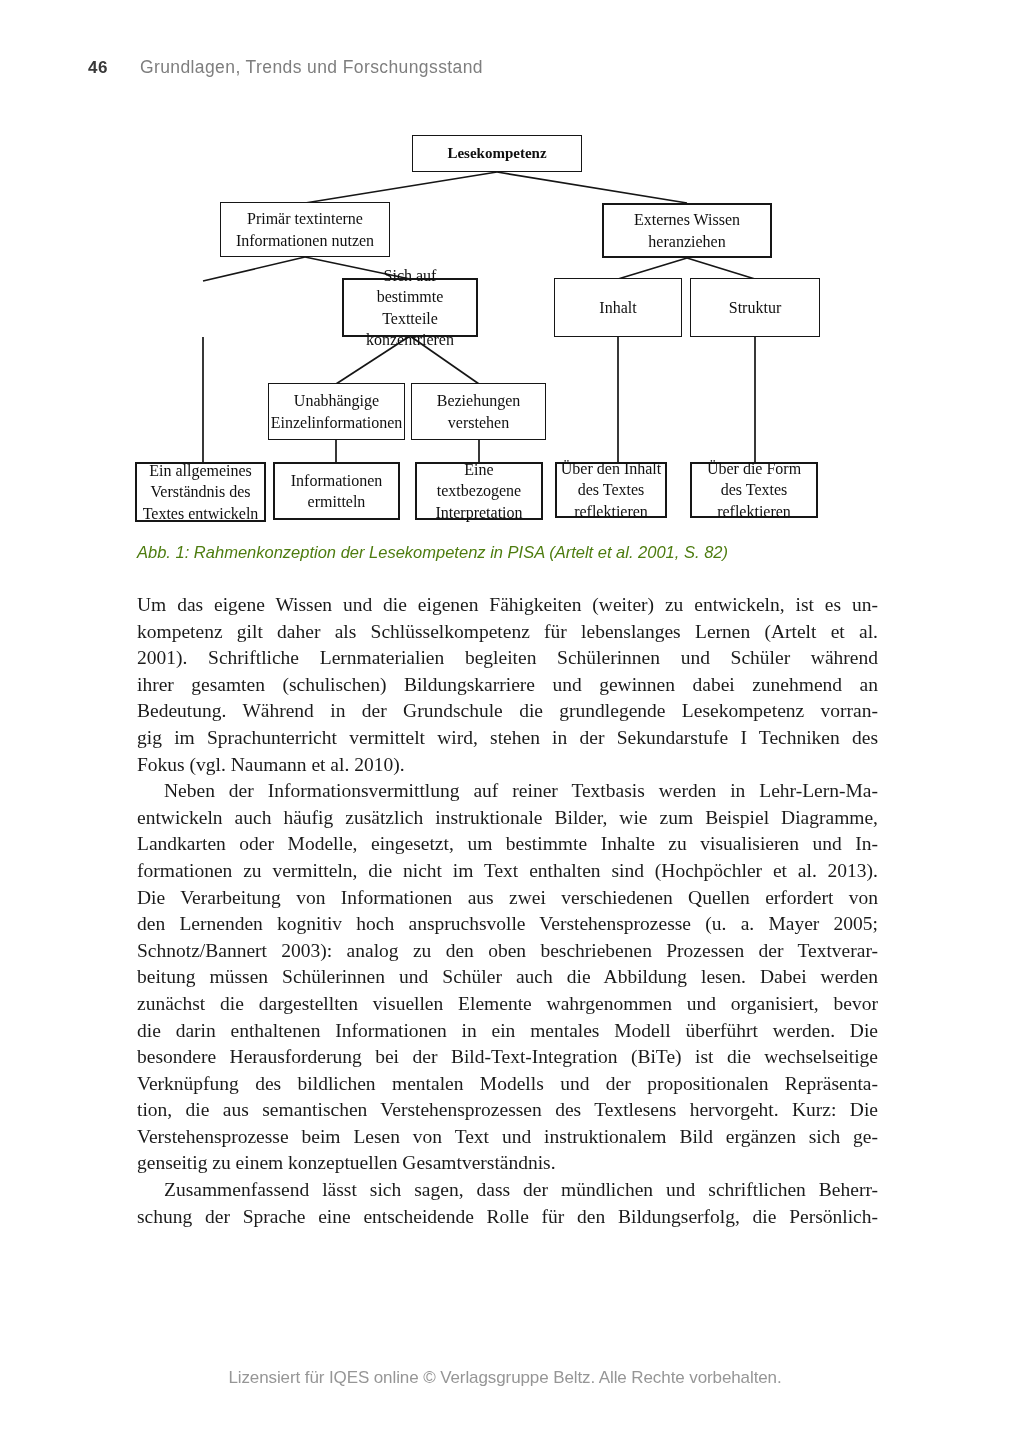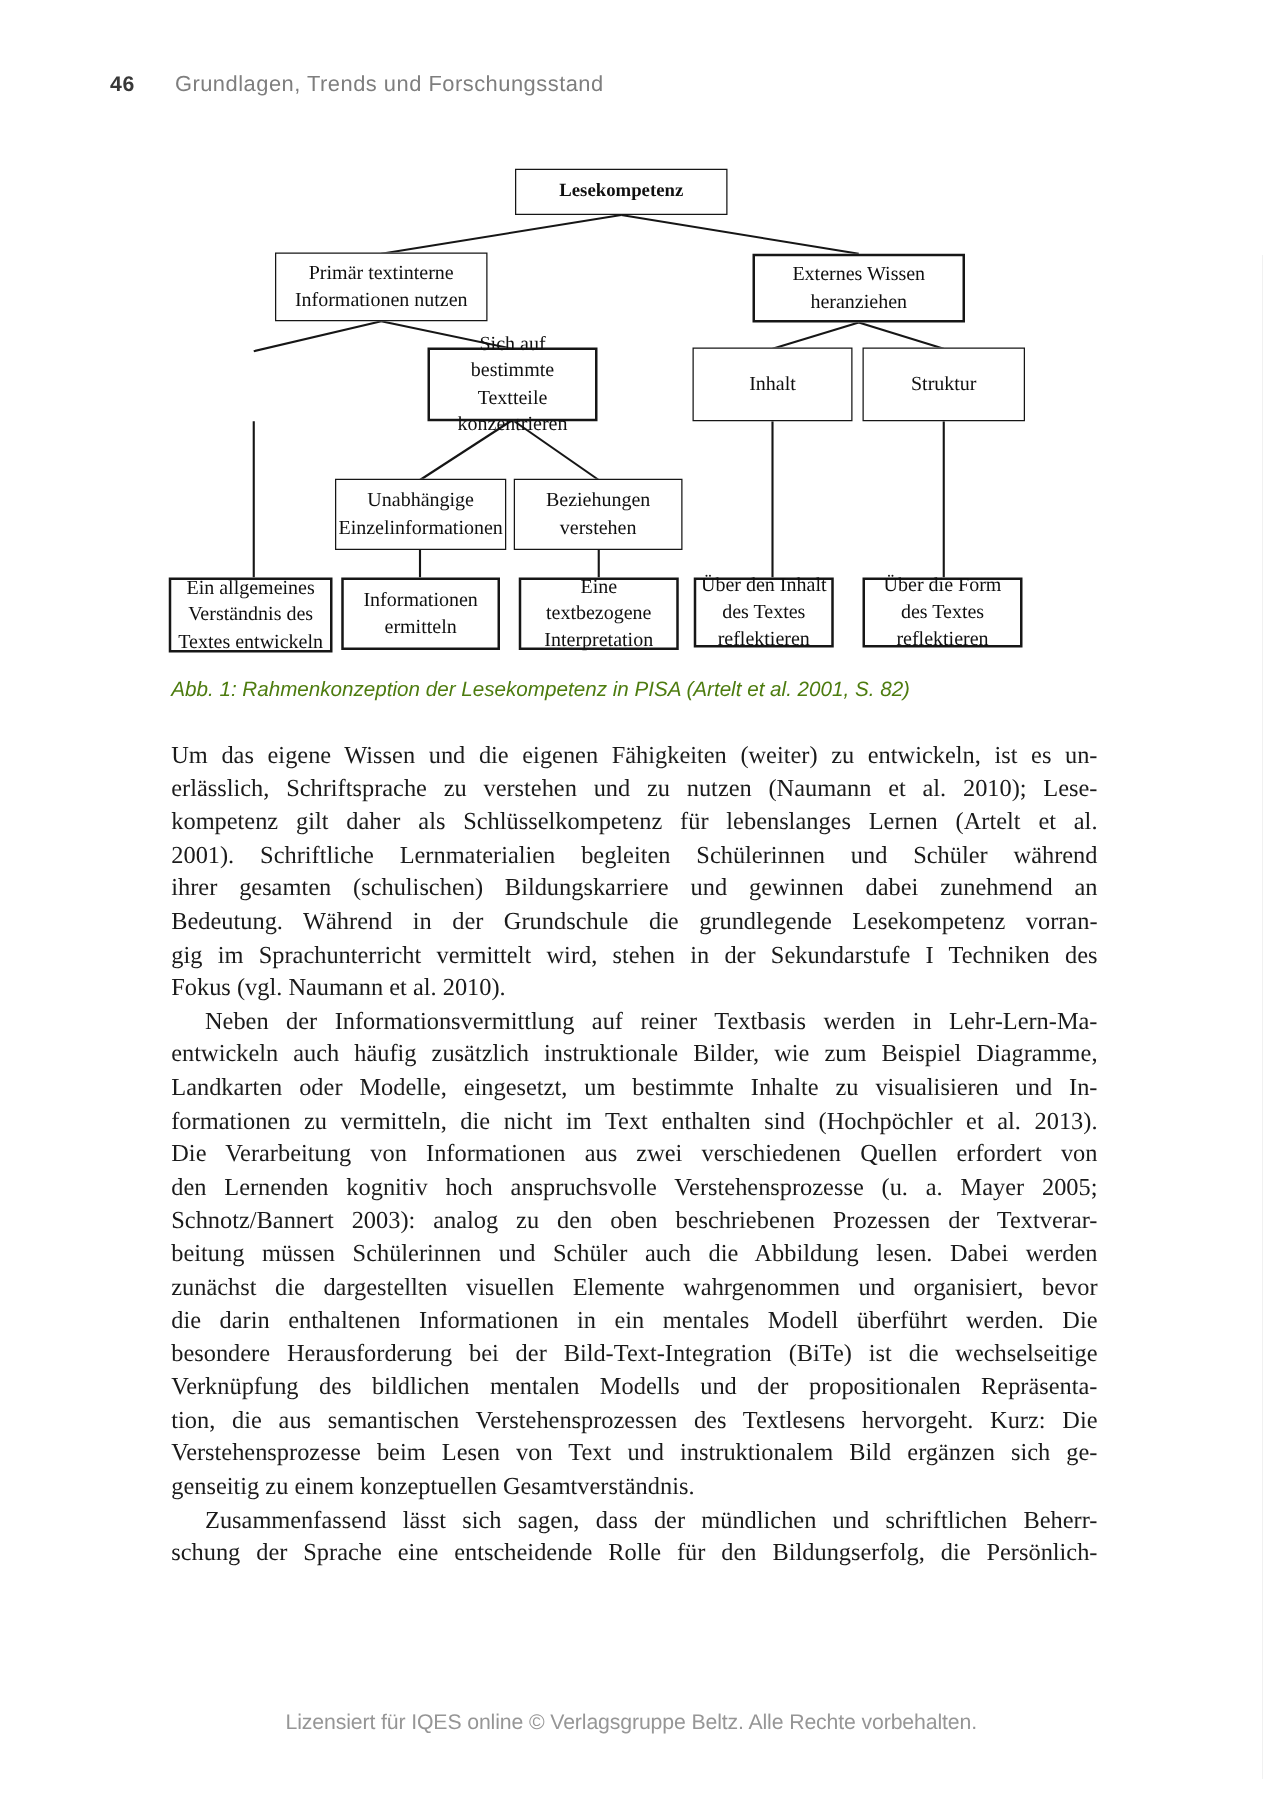--- a/index.html
+++ b/index.html
@@ -144,21 +144,20 @@
 
     <div class="node thick" style="left:690px;top:462px;width:128px;height:56px">Über die Form
 des Textes
 reflektieren</div>
   </div>
 
   <div class="figure-caption">Abb. 1: Rahmenkonzeption der Lesekompetenz in PISA (Artelt et al. 2001, S. 82)</div>
 
   <div class="body-text">
       <div class="body-line">Um das eigene Wissen und die eigenen Fähigkeiten (weiter) zu entwickeln, ist es un-</div>
-      <div class="body-line">erlässlich, Schriftsprache zu verstehen und zu nutzen (Naumann et al. 2010); Lese-</div>
       <div class="body-line">kompetenz gilt daher als Schlüsselkompetenz für lebenslanges Lernen (Artelt et al.</div>
       <div class="body-line">2001). Schriftliche Lernmaterialien begleiten Schülerinnen und Schüler während</div>
       <div class="body-line">ihrer gesamten (schulischen) Bildungskarriere und gewinnen dabei zunehmend an</div>
       <div class="body-line">Bedeutung. Während in der Grundschule die grundlegende Lesekompetenz vorran-</div>
       <div class="body-line">gig im Sprachunterricht vermittelt wird, stehen in der Sekundarstufe I Techniken des</div>
       <div class="body-line lastline">Fokus (vgl. Naumann et al. 2010).</div>
       <div class="body-line indent">Neben der Informationsvermittlung auf reiner Textbasis werden in Lehr-Lern-Ma-</div>
       <div class="body-line">entwickeln auch häufig zusätzlich instruktionale Bilder, wie zum Beispiel Diagramme,</div>
       <div class="body-line">Landkarten oder Modelle, eingesetzt, um bestimmte Inhalte zu visualisieren und In-</div>
       <div class="body-line">formationen zu vermitteln, die nicht im Text enthalten sind (Hochpöchler et al. 2013).</div>

